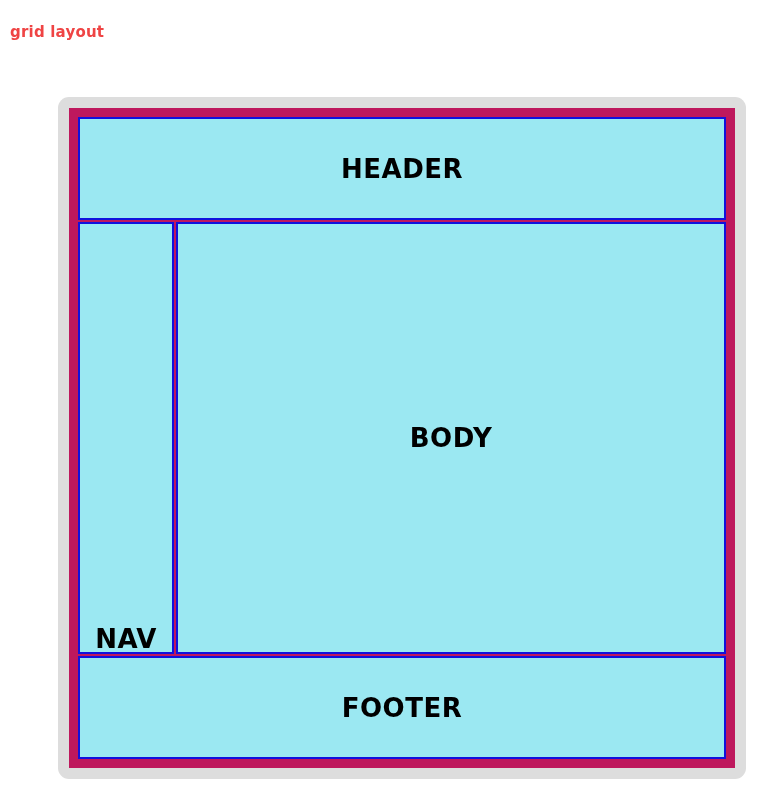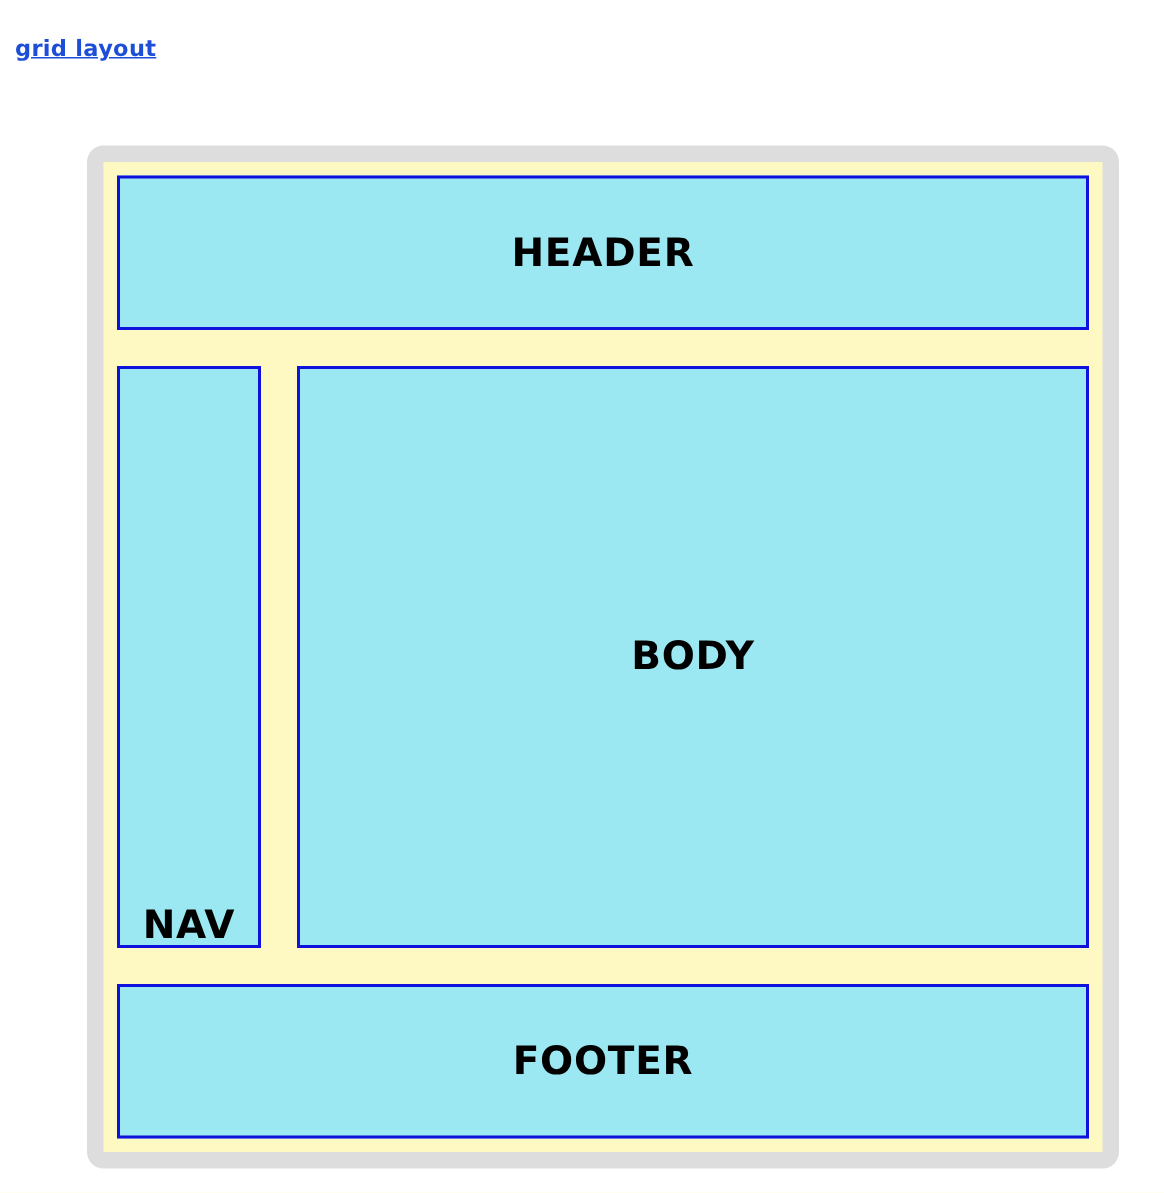--- a/index.html
+++ b/index.html
@@ -16,23 +16,22 @@
     overflow: hidden;
   }
 
   .page-title {
     position: absolute;
     left: 10px;
     top: 22px;
     font-size: 15px;
     font-weight: bold;
     letter-spacing: 0.2px;
-    color: #1d4ed8;
+    color: #ef4444;
     line-height: 20px;
-    text-decoration: underline;
   }
 
   
   .grid-frame {
     position: absolute;
     left: 58px;
     top: 97px;
     width: 688px;
     height: 682px;
     box-sizing: border-box;
@@ -40,29 +39,29 @@
     border-radius: 11px;
     padding: 11px;
   }
 
   
   .grid-container {
     position: relative;
     width: 100%;
     height: 100%;
     box-sizing: border-box;
-    background: #fef9c3;
+    background: #be185d;
     display: grid;
     grid-template-columns: 96px 1fr;
     grid-template-rows: 103px 1fr 103px;
     grid-template-areas:
       "header header"
       "nav    body"
       "footer footer";
-    gap: 24px;
+    gap: 2px;
     padding: 9px 9px 9px 9px;
   }
 
   .cell {
     box-sizing: border-box;
     background: #9be8f2;
     border: 2px solid #1111dd;
     display: flex;
     align-items: center;
     justify-content: center;

